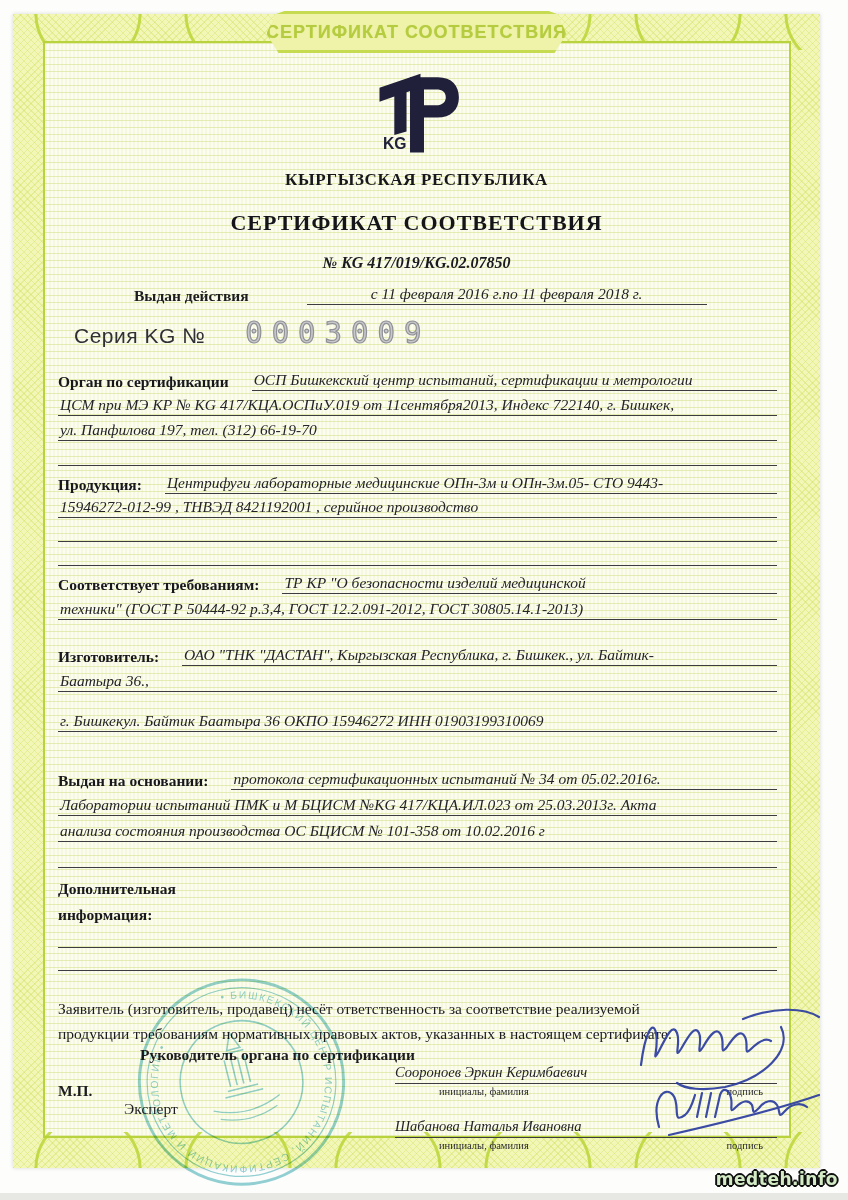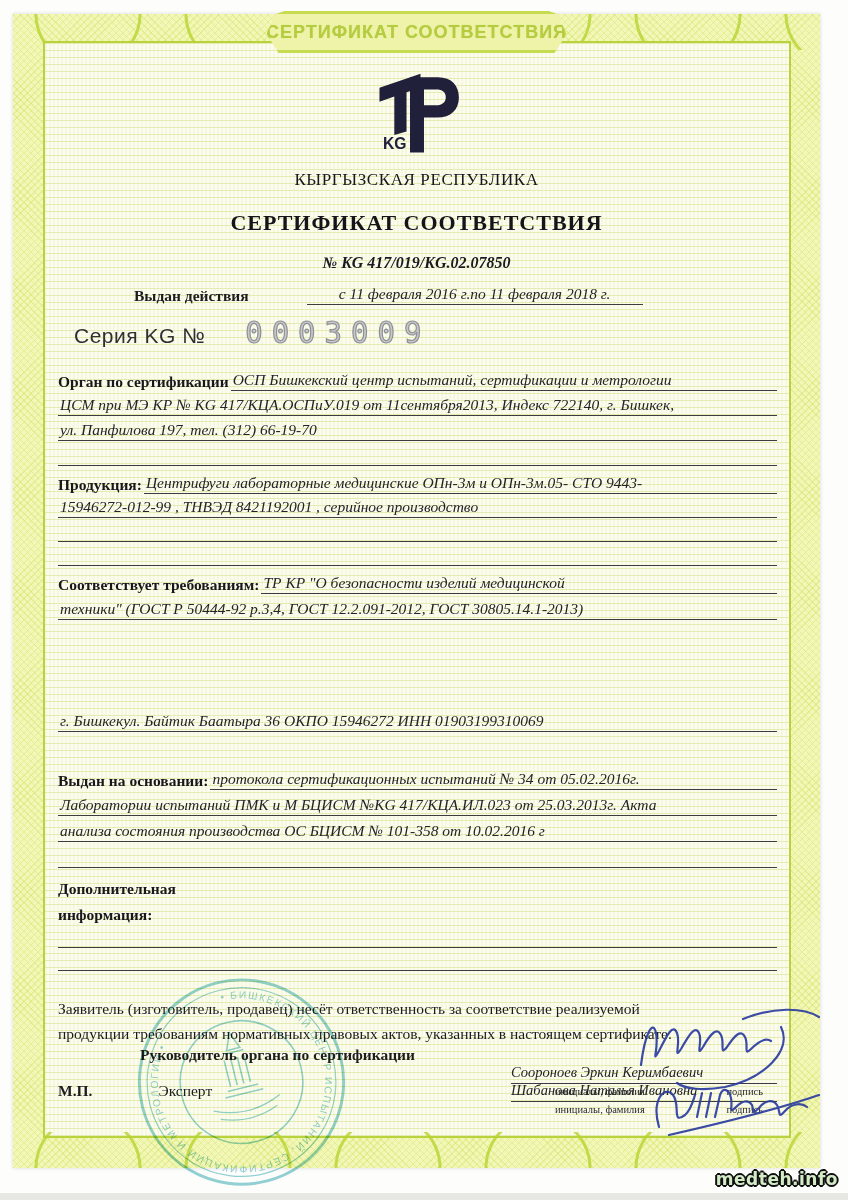--- a/index.html
+++ b/index.html
@@ -50,57 +50,57 @@
     font-family:"Liberation Sans",sans-serif;font-weight:bold;font-size:18px;
     letter-spacing:1px;color:#b6cc40;text-shadow:0 0 1px #ccdc6a;white-space:nowrap;
   }
 
   
   .content{position:absolute;left:31px;top:28px;width:745px;height:1100px;z-index:3;}
 
   .logo{position:absolute;top:20px;left:50%;transform:translateX(-50%);}
 
   .h-country{position:absolute;top:128px;left:0;right:0;text-align:center;
-    font-weight:normal;font-size:17px;letter-spacing:.6px;color:#17171c;}
+    font-weight:bold;font-size:17px;letter-spacing:.6px;color:#17171c;}
   .h-title{position:absolute;top:168px;left:0;right:0;text-align:center;
     font-weight:bold;font-size:22px;letter-spacing:1px;color:#141419;}
   .h-number{position:absolute;top:212px;left:0;right:0;text-align:center;
     font-weight:bold;font-style:italic;font-size:16px;color:#1a1a20;}
 
   .srok{position:absolute;top:243px;left:90px;display:flex;align-items:flex-end;}
   .srok .lbl{font-weight:bold;font-size:15.5px;}
-  .srok .val{margin-left:58px;width:336px;border-bottom:1.6px solid #3d3d40;
+  .srok .val{margin-left:58px;width:400px;border-bottom:1.6px solid #3d3d40;
     font-style:italic;font-size:15.5px;text-align:center;padding-bottom:1px;color:#232328;}
 
   .seriya{position:absolute;top:274px;left:14px;display:flex;align-items:baseline;
     font-family:"Liberation Sans",sans-serif;padding-left:16px;}
   .seriya .lbl{font-size:21px;color:#303034;letter-spacing:.5px;}
   .seriya .num{
     margin-left:40px;font-family:"DejaVu Sans Mono",monospace;font-size:29px;
     letter-spacing:9px;color:#c7c8cb;-webkit-text-stroke:1.2px #909196;transform:scaleY(1.04);
   }
 
   
   .sec{position:absolute;left:14px;right:12px;}
   .sline{display:flex;align-items:flex-end;height:var(--lh,26px);}
-  .flabel{font-weight:bold;font-size:15.5px;white-space:nowrap;padding-right:2px;color:#17171c;}
+  .flabel{font-weight:bold;font-size:15.5px;white-space:nowrap;padding-right:23px;color:#17171c;}
   .fval{flex:1;border-bottom:1.6px solid #3d3d40;font-style:italic;font-size:15.5px;
     color:#232328;padding:0 2px 1px 2px;white-space:nowrap;overflow:visible;}
 
   .dop-label{font-weight:bold;font-size:15.5px;color:#17171c;}
 
   .disclaimer{position:absolute;left:14px;top:938px;width:620px;
     font-size:15.5px;line-height:25px;color:#1b1b20;}
 
   .sigrow1{position:absolute;left:14px;right:12px;top:1004px;display:flex;align-items:flex-start;flex-direction:column;}
   .sigrow1 .role{font-weight:bold;font-size:15.5px;margin-left:82px;white-space:nowrap;}
-  .sigrow2{position:absolute;left:14px;right:12px;top:1040px;display:flex;align-items:flex-start;}
+  .sigrow2{position:absolute;left:14px;right:12px;top:1040px;display:flex;align-items:flex-start;flex-direction:column;}
   .sigrow2 .mp{font-weight:bold;font-size:15.5px;}
   .sigrow2 .role{font-weight:normal;font-size:15.5px;margin-left:66px;white-space:nowrap;}
-  .sigblock{margin-left:auto;width:266px;}
+  .sigblock{margin-left:auto;width:382px;}
   .signame{font-style:italic;font-size:14.5px;border-bottom:1.4px solid #3d3d40;
     padding-bottom:2px;white-space:nowrap;color:#232328;}
   .sigcaps{display:flex;font-size:10.5px;color:#2a2a2e;padding:2px 14px 0 44px;justify-content:space-between;gap:7px;}
 
   
   .stamp{position:absolute;left:122px;top:961px;z-index:5;opacity:.58;
     mix-blend-mode:multiply;transform:rotate(-14deg);}
   .sigs{position:absolute;left:580px;top:985px;z-index:6;}
 
   .watermark{
@@ -182,20 +182,29 @@
     <div class="sec" style="top:526px;--lh:26px">
       <div class="sline">
         <span class="flabel">Соответствует требованиям:</span>
         <span class="fval">ТР КР "О безопасности изделий медицинской</span>
       </div>
       <div class="sline">
           <span class="fval">техники" (ГОСТ Р 50444-92 р.3,4, ГОСТ 12.2.091-2012, ГОСТ 30805.14.1-2013)</span>
         </div>
     </div>
 
+    <div class="sec" style="top:598px;--lh:26px">
+      <div class="sline">
+        <span class="flabel">Изготовитель:</span>
+        <span class="fval">ОАО "ТНК "ДАСТАН", Кыргызская Республика, г. Бишкек., ул. Байтик-</span>
+      </div>
+      <div class="sline">
+          <span class="fval">Баатыра 36.,</span>
+        </div>
+    </div>
 
     <div class="sec" style="top:664px;--lh:26px">
       <div class="sline">
           <span class="fval">г. Бишкекул. Байтик Баатыра 36 ОКПО 15946272 ИНН 01903199310069</span>
         </div>
     </div>
 
     <div class="sec" style="top:722px;--lh:26px">
       <div class="sline">
         <span class="flabel">Выдан на основании:</span>

